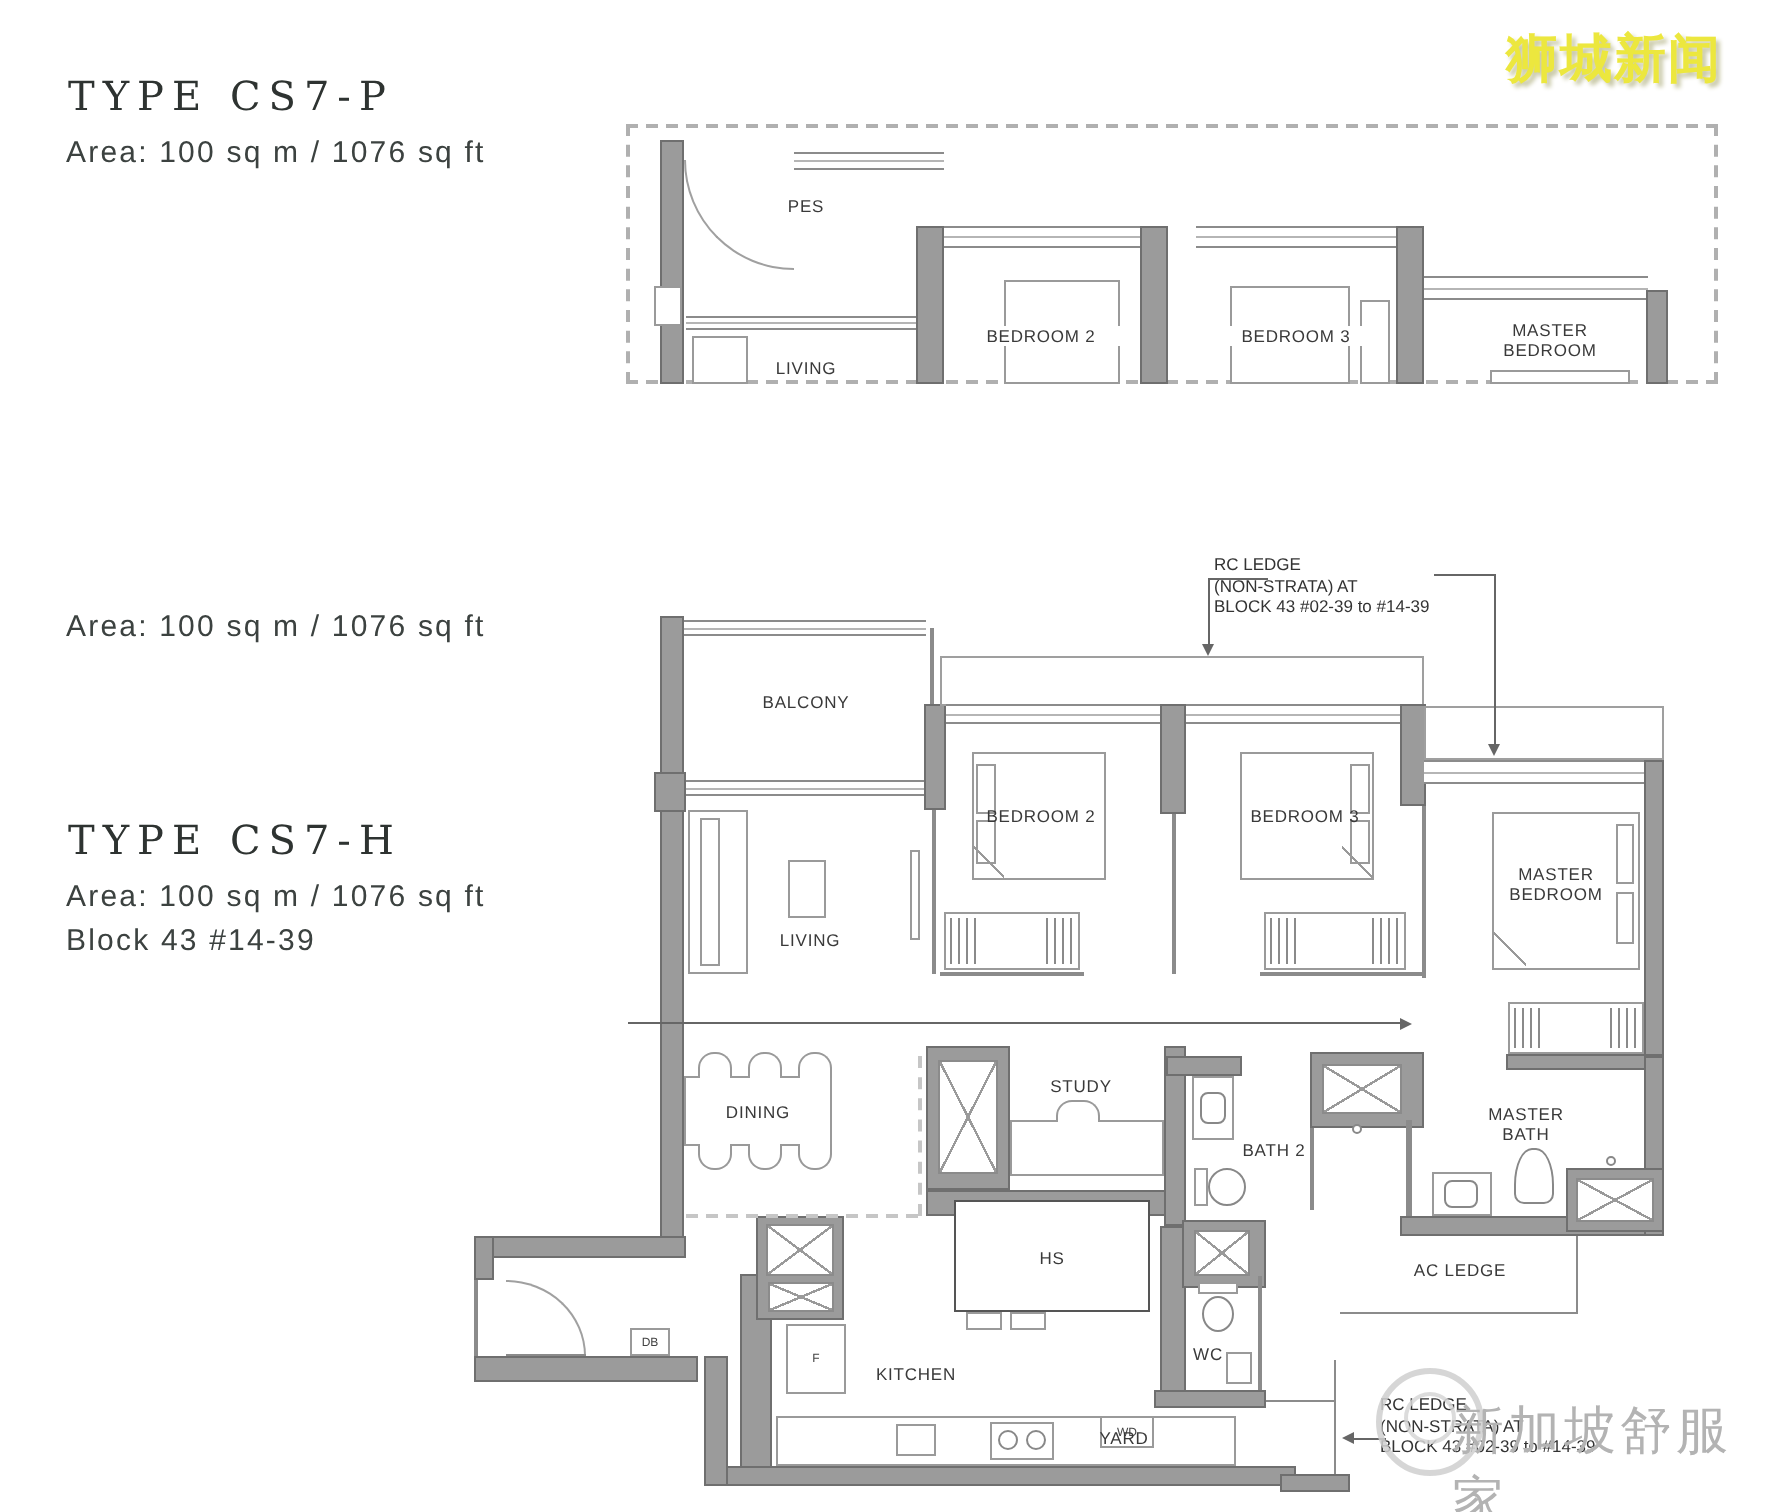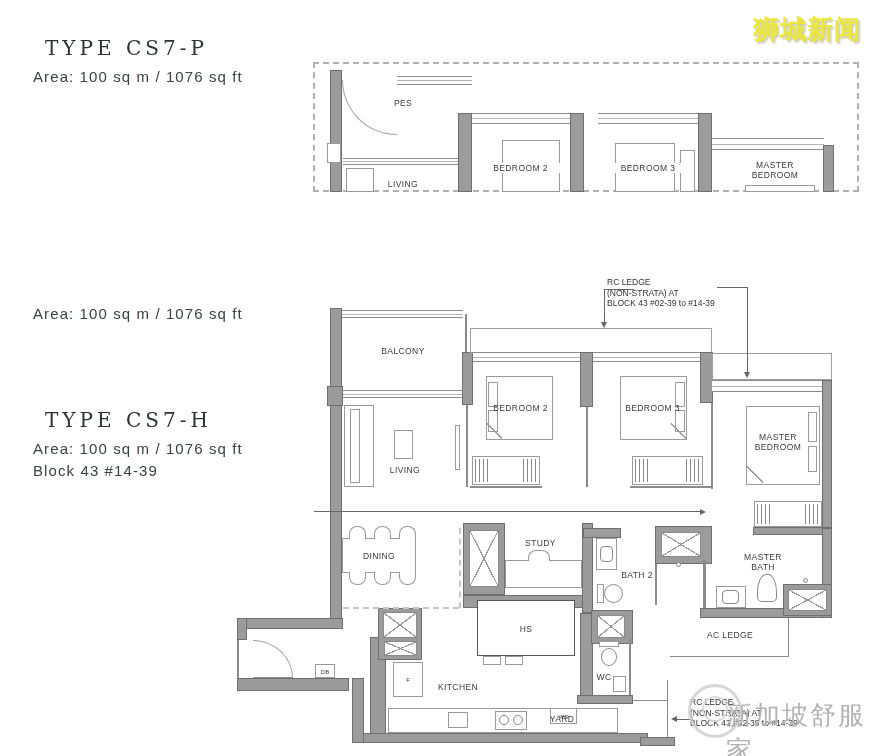--- a/index.html
+++ b/index.html
@@ -34,21 +34,21 @@
   .dash-v{position:absolute;border-left:2px dashed #c6c6c6}
   .dash-h{position:absolute;border-top:2px dashed #c6c6c6}
   .line{position:absolute;background:#666}
   .arr-d{position:absolute;width:0;height:0;border-left:3px solid transparent;border-right:3px solid transparent;border-top:6px solid #666}
   .arr-r{position:absolute;width:0;height:0;border-top:3px solid transparent;border-bottom:3px solid transparent;border-left:6px solid #666}
   .arr-l{position:absolute;width:0;height:0;border-top:3px solid transparent;border-bottom:3px solid transparent;border-right:6px solid #666}
   
   .lbl{position:absolute;font-size:8.5px;line-height:1.2;color:#3a3a3a;letter-spacing:.4px;text-align:center}
   .lbl-s{position:absolute;font-size:6px;line-height:1;color:#444;text-align:center}
   .note{position:absolute;font-size:8.5px;line-height:10.5px;color:#333}
-  .ttl{font-family:"DejaVu Serif",serif;font-size:20px;letter-spacing:4px;color:#2e3331;margin:0 0 6px 12px;font-weight:400}
+  .ttl{font-family:"DejaVu Serif",serif;font-size:20px;letter-spacing:4px;color:#2e3331;margin:0 0 6px 1px;font-weight:400}
   .sub{font-size:15px;letter-spacing:1.1px;color:#3c4240;line-height:22px}
   .wm1{position:absolute;font-family:"DejaVu Sans",sans-serif;font-weight:bold;font-size:26px;
        color:#ece73e;text-shadow:2px 2px 2px #c9c9a8;letter-spacing:1px}
   .wm2{position:absolute;font-family:"DejaVu Sans",sans-serif;font-size:30px;color:#dce94a;
        text-shadow:1px 1px 1px #f0f0d8;letter-spacing:1px}
   .wm3{position:absolute;font-family:"DejaVu Sans",sans-serif;font-size:26px;color:#b3b3b3;letter-spacing:2px;z-index:6}
   .wm3c{position:absolute;width:48px;height:48px;border:3px solid #cfcfcf;border-radius:50%;z-index:6;opacity:.85}
   .wm3c2{position:absolute;width:22px;height:22px;border:2px solid #d6d6d6;border-radius:50%;z-index:6;opacity:.85}
 </style>
 </head>

